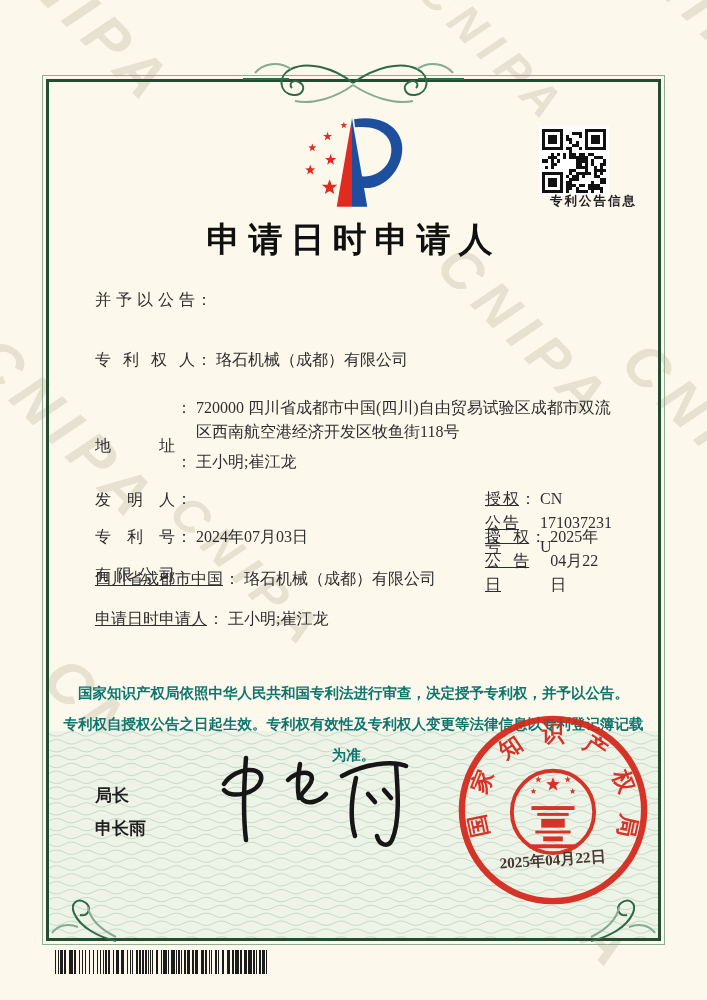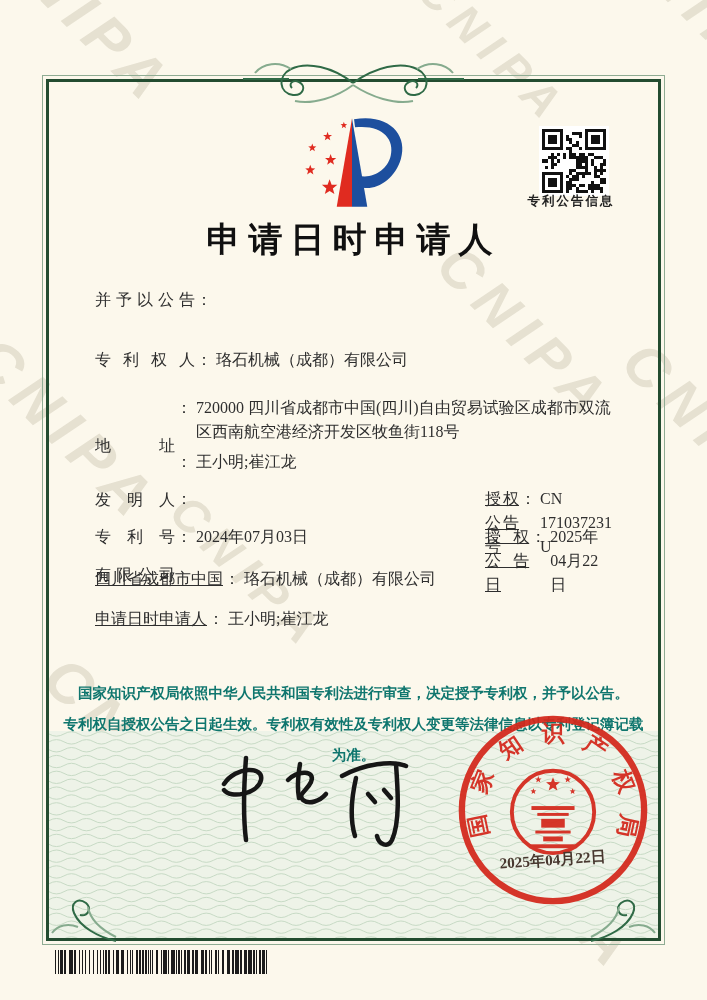--- a/index.html
+++ b/index.html
@@ -27,21 +27,21 @@
   .content{position:absolute;inset:0;z-index:3;}
 
   #cert-no{position:absolute;left:95px;top:114px;font-size:17px;letter-spacing:2px;color:#3a3a3a;}
 
   
   #logo{position:absolute;left:296px;top:112px;width:112px;height:104px;}
   
   #qr{position:absolute;left:539px;top:126px;width:64px;height:64px;background:#fff;padding:3px;}
   #qr svg{width:100%;height:100%;shape-rendering:crispEdges;}
   #qr rect{fill:#111;}
-  #qr-caption{position:absolute;left:505px;top:193px;width:132px;text-align:center;
+  #qr-caption{position:absolute;left:505px;top:193px;width:132px;text-align:right;
       font-size:12.5px;font-weight:bold;letter-spacing:2px;color:#222;}
 
   #title{position:absolute;left:0;top:217px;width:707px;text-align:center;
       font-size:34px;font-weight:bold;letter-spacing:8px;color:#101010;}
 
   
   .row{position:absolute;left:95px;font-size:16px;line-height:24px;display:flex;}
   .lbl{display:inline-block;text-align:justify;text-align-last:justify;}
   .lbl.w100{width:100px;}
   .lbl.w80{width:80px;margin-top:38px;}
@@ -443,20 +443,24 @@
     <span class="lbl nat">申请日时申请人</span>
       <span class="colon">：</span>
     <span class="val">王小明;崔江龙</span>
   </div>
 
   <div id="legal">
     <div>国家知识产权局依照中华人民共和国专利法进行审查，决定授予专利权，并予以公告。</div>
     <div>专利权自授权公告之日起生效。专利权有效性及专利权人变更等法律信息以专利登记簿记载为准。</div>
   </div>
 
+  <div id="director">
+    <div>局长</div>
+    <div>申长雨</div>
+  </div>
 
   <svg id="sig" viewBox="0 0 215 115">
     <path d="M46,16 C 44,42 43,74 46,98"></path>
     <path d="M24,42 C 36,24 64,24 61,38 C 58,52 30,57 24,48"></path>
     <path d="M100,22 C 98,34 97,46 99,56"></path>
     <path d="M88,38 C 98,28 116,28 111,40 C 107,49 97,52 103,58 C 109,63 120,59 126,52"></path>
     <path d="M142,34 C 164,22 192,18 206,24"></path>
     <path d="M156,36 C 151,58 150,78 155,94"></path>
     <path d="M196,22 C 198,50 200,80 192,98 C 188,106 179,103 177,94"></path>
     <path d="M168,52 l7,8 M184,48 l7,8"></path>

